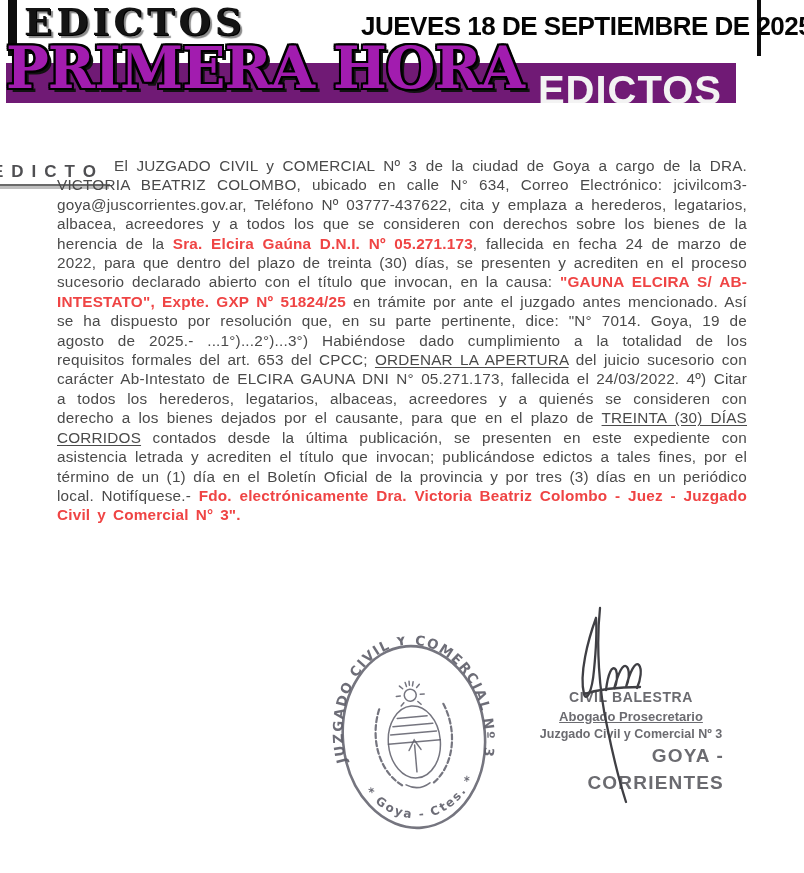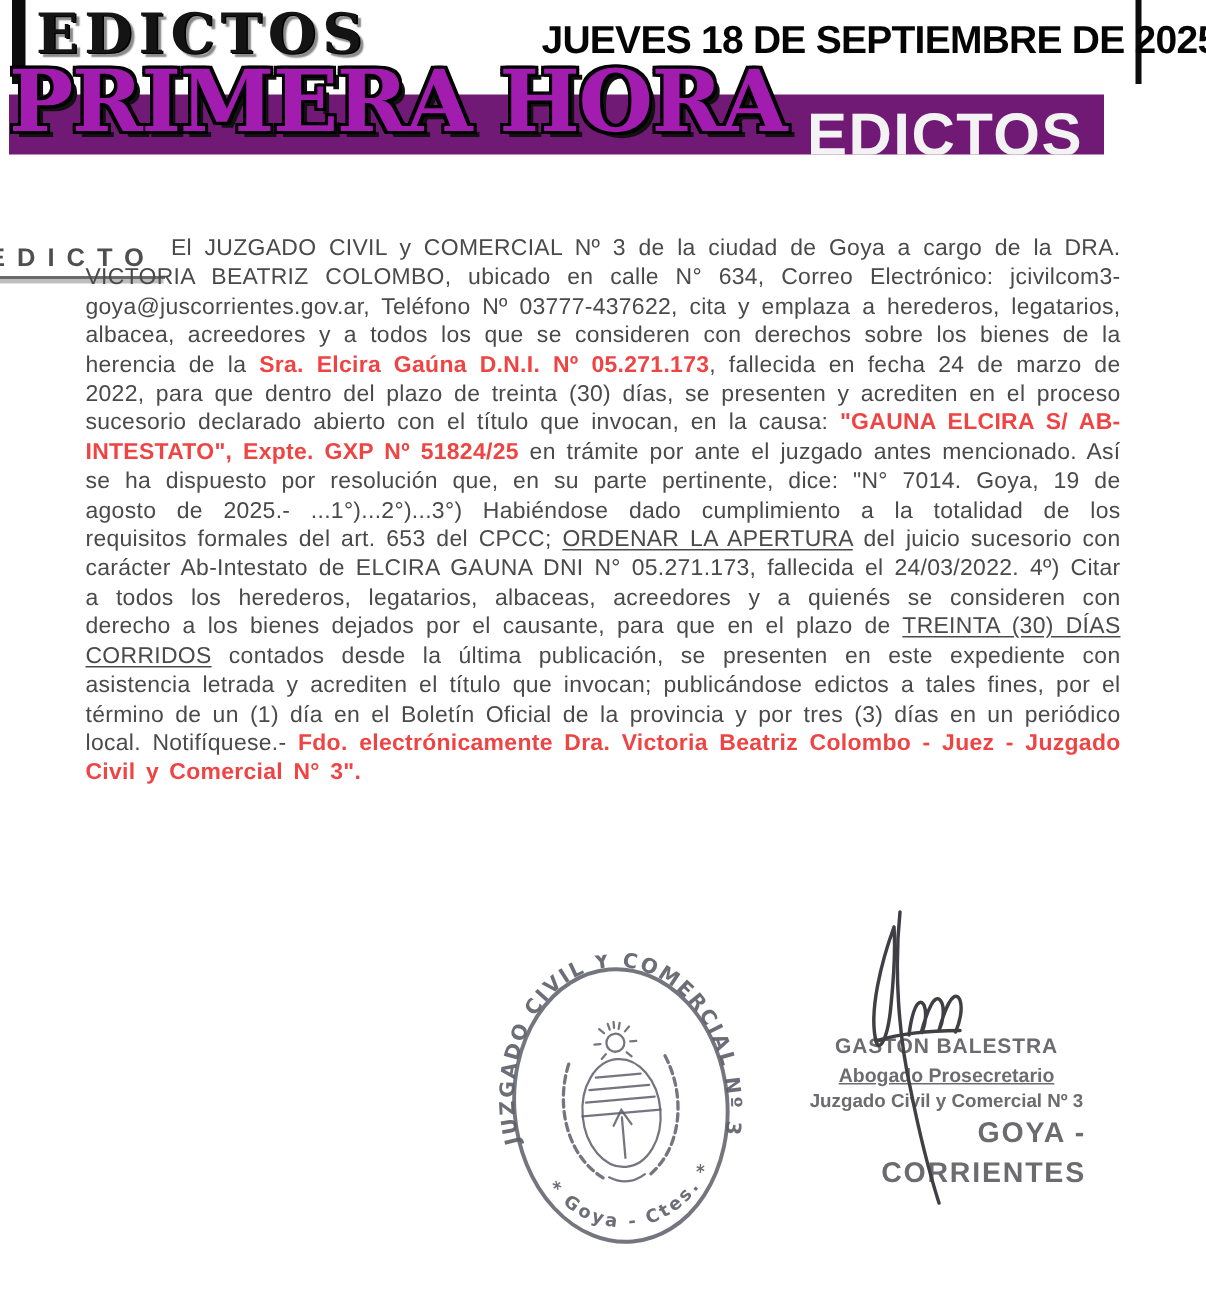--- a/index.html
+++ b/index.html
@@ -112,21 +112,21 @@
       <text font-family="DejaVu Sans, sans-serif" font-size="13.5" font-weight="bold" fill="#5d5d68" fill-opacity="0.9" letter-spacing="1.5">
         <textPath href="#sealTop" startOffset="5%">JUZGADO CIVIL Y COMERCIAL Nº 3</textPath>
       </text>
       <text font-family="DejaVu Sans, sans-serif" font-size="12" font-weight="bold" fill="#5d5d68" fill-opacity="0.9" letter-spacing="2">
         <textPath href="#sealBot" startOffset="8%">* Goya - Ctes. *</textPath>
       </text>
     </svg>
   </div>
 
   <div class="sig-stamp">
-    <div class="l1">GASTON BALESTRA</div>
+    <div class="l1">CIVIL BALESTRA</div>
     <div class="l2">Abogado Prosecretario</div>
     <div class="l3">Juzgado Civil y Comercial Nº 3</div>
     <div class="l4">GOYA - CORRIENTES</div>
   </div>
 
   <svg class="signature" viewBox="0 0 140 222">
     <g fill="none" stroke="#3f3f44" stroke-width="2.3" stroke-linecap="round">
       <path d="M 48,24 C 40,46 31,80 36,100 C 38,108 44,99 46,76 C 48,56 49,38 48,24"></path>
       <path d="M 52,14 C 48,52 51,96 59,132 C 65,162 71,186 78,208"></path>
       <path d="M 58,96 C 60,80 64,70 68,76 C 70,81 69,90 66,95 C 70,80 75,68 79,73 C 82,77 81,87 78,93 C 82,78 87,67 91,71 C 94,75 93,85 89,94"></path>

